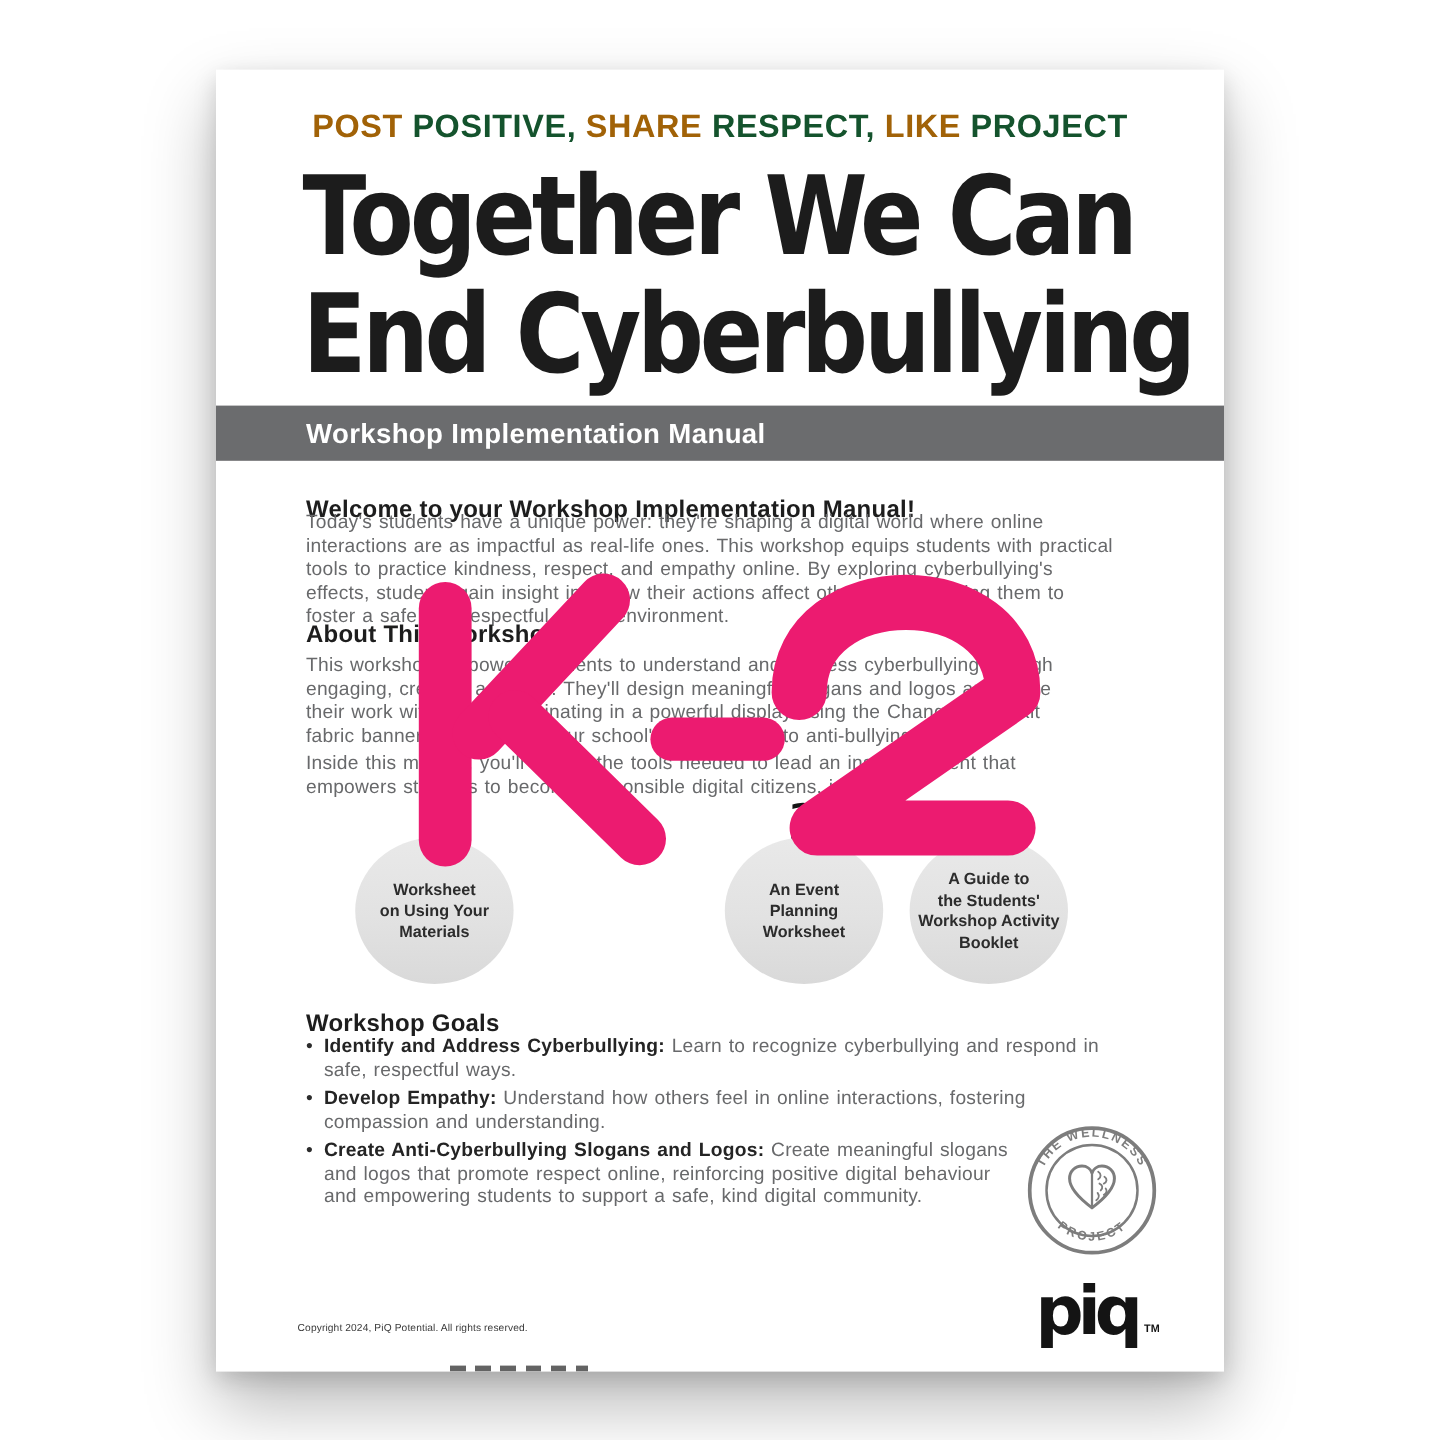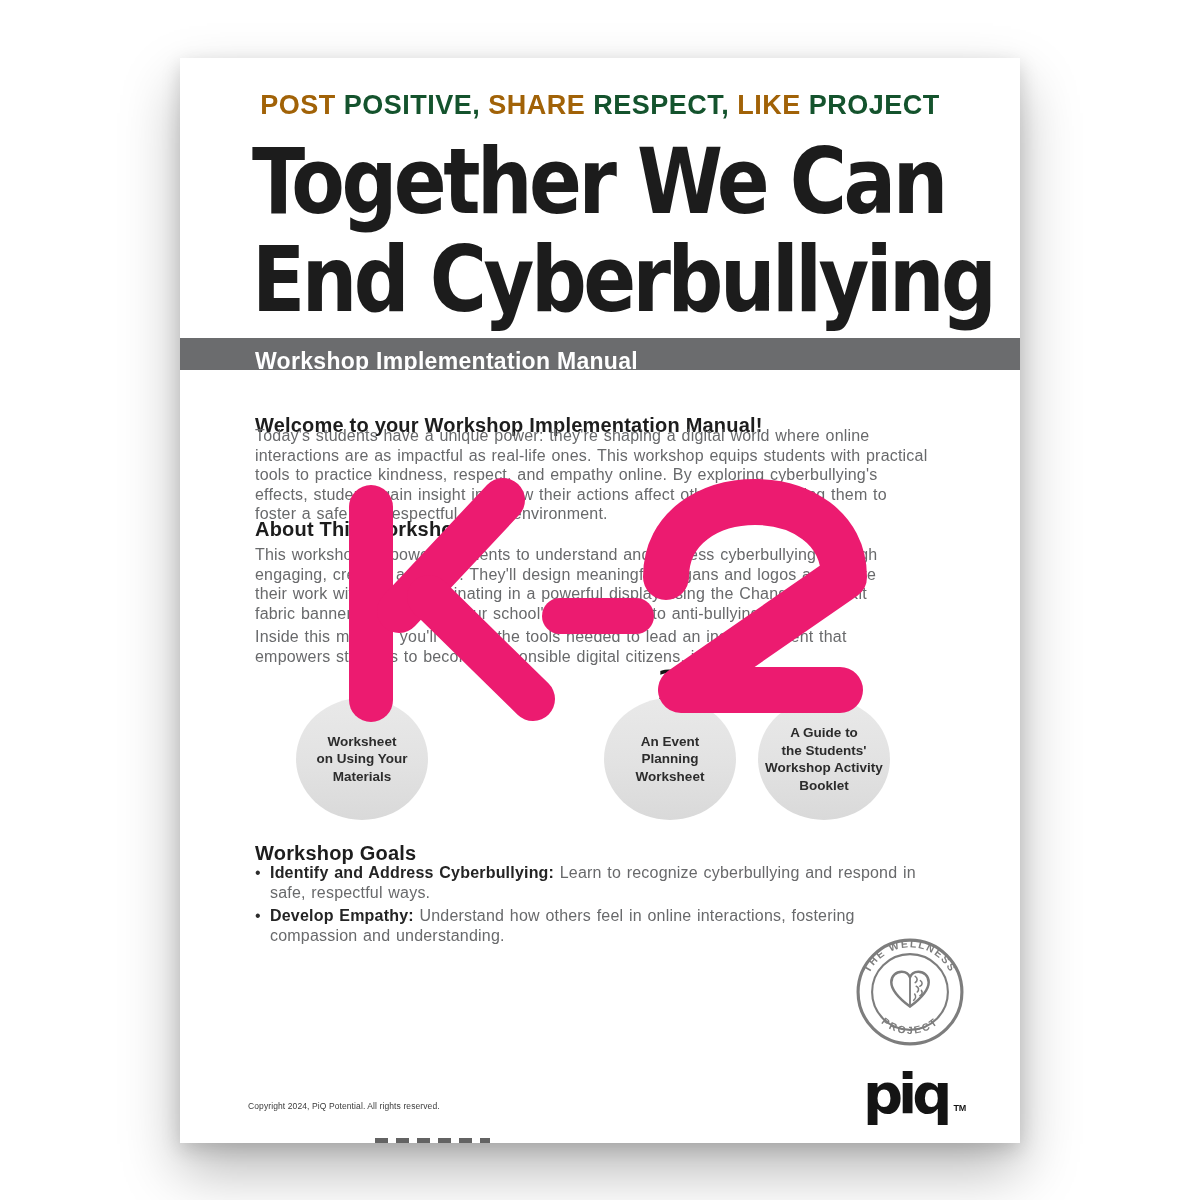--- a/index.html
+++ b/index.html
@@ -10,21 +10,21 @@
   
   .tagline{position:absolute;top:32px;left:0;width:100%;text-align:center;
     font-weight:bold;font-size:27px;letter-spacing:.5px;white-space:pre;}
   .tagline .dark{color:#a16207;}
   .tagline .gray{color:#14532d;}
   
   .title{position:absolute;top:74px;left:72px;font-family:"DejaVu Sans","Liberation Sans",sans-serif;
     font-weight:bold;color:#1c1c1c;font-size:78px;line-height:84px;letter-spacing:-3.5px;
     transform:scaleY(1.17);transform-origin:left top;white-space:nowrap;}
   
-  .banner{position:absolute;top:280px;left:0;width:100%;height:32px;background:#6b6c6e;}
+  .banner{position:absolute;top:280px;left:0;width:100%;height:46px;background:#6b6c6e;}
   .banner span{display:block;padding-left:75px;line-height:46px;color:#ffffff;
     font-size:23px;font-weight:bold;letter-spacing:.3px;}
   
   .h2{position:absolute;left:75px;font-size:20px;font-weight:bold;color:#1d1d1d;letter-spacing:.2px;}
   .para{position:absolute;left:75px;font-size:16px;line-height:19.5px;color:#68696b;
     letter-spacing:.2px;word-spacing:1px;}
   .welcome-h{top:356px;}
   .welcome-p{top:368px;width:678px;}
   .about-h{top:460px;}
   .about-p1{top:487px;width:655px;}
@@ -107,20 +107,21 @@
         <span>Workshop Activity</span>
         <span>Booklet</span>
       </div>
     </div>
 
     <div class="h2 goals-h">Workshop Goals</div>
 
     <div class="bullets">
       <div class="bullet b1"><b>Identify and Address Cyberbullying:</b><span> Learn to recognize cyberbullying and respond in safe, respectful ways.</span></div>
       <div class="bullet b2"><b>Develop Empathy:</b><span> Understand how others feel in online interactions, fostering compassion and understanding.</span></div>
+      <div class="bullet b3"><b>Create Anti-Cyberbullying Slogans and Logos:</b><span> Create meaningful slogans and logos that promote respect online, reinforcing positive digital behaviour and empowering students to support a safe, kind digital community.</span></div>
     </div>
 
     <svg class="stamp" viewBox="0 0 104 104">
       <defs>
         <path id="arcTop" d="M 9 52 A 43 43 0 0 1 95 52"></path>
         <path id="arcBottom" d="M 13 64 A 41 41 0 0 0 91 64"></path>
       </defs>
       <circle cx="52" cy="52" r="50" fill="none" stroke="#7d7d7d" stroke-width="3"></circle>
       <circle cx="52" cy="52" r="36.5" fill="none" stroke="#7d7d7d" stroke-width="2"></circle>
       <text font-size="10" font-weight="bold" fill="#7d7d7d" letter-spacing="1.6" font-family="Liberation Sans, sans-serif">

